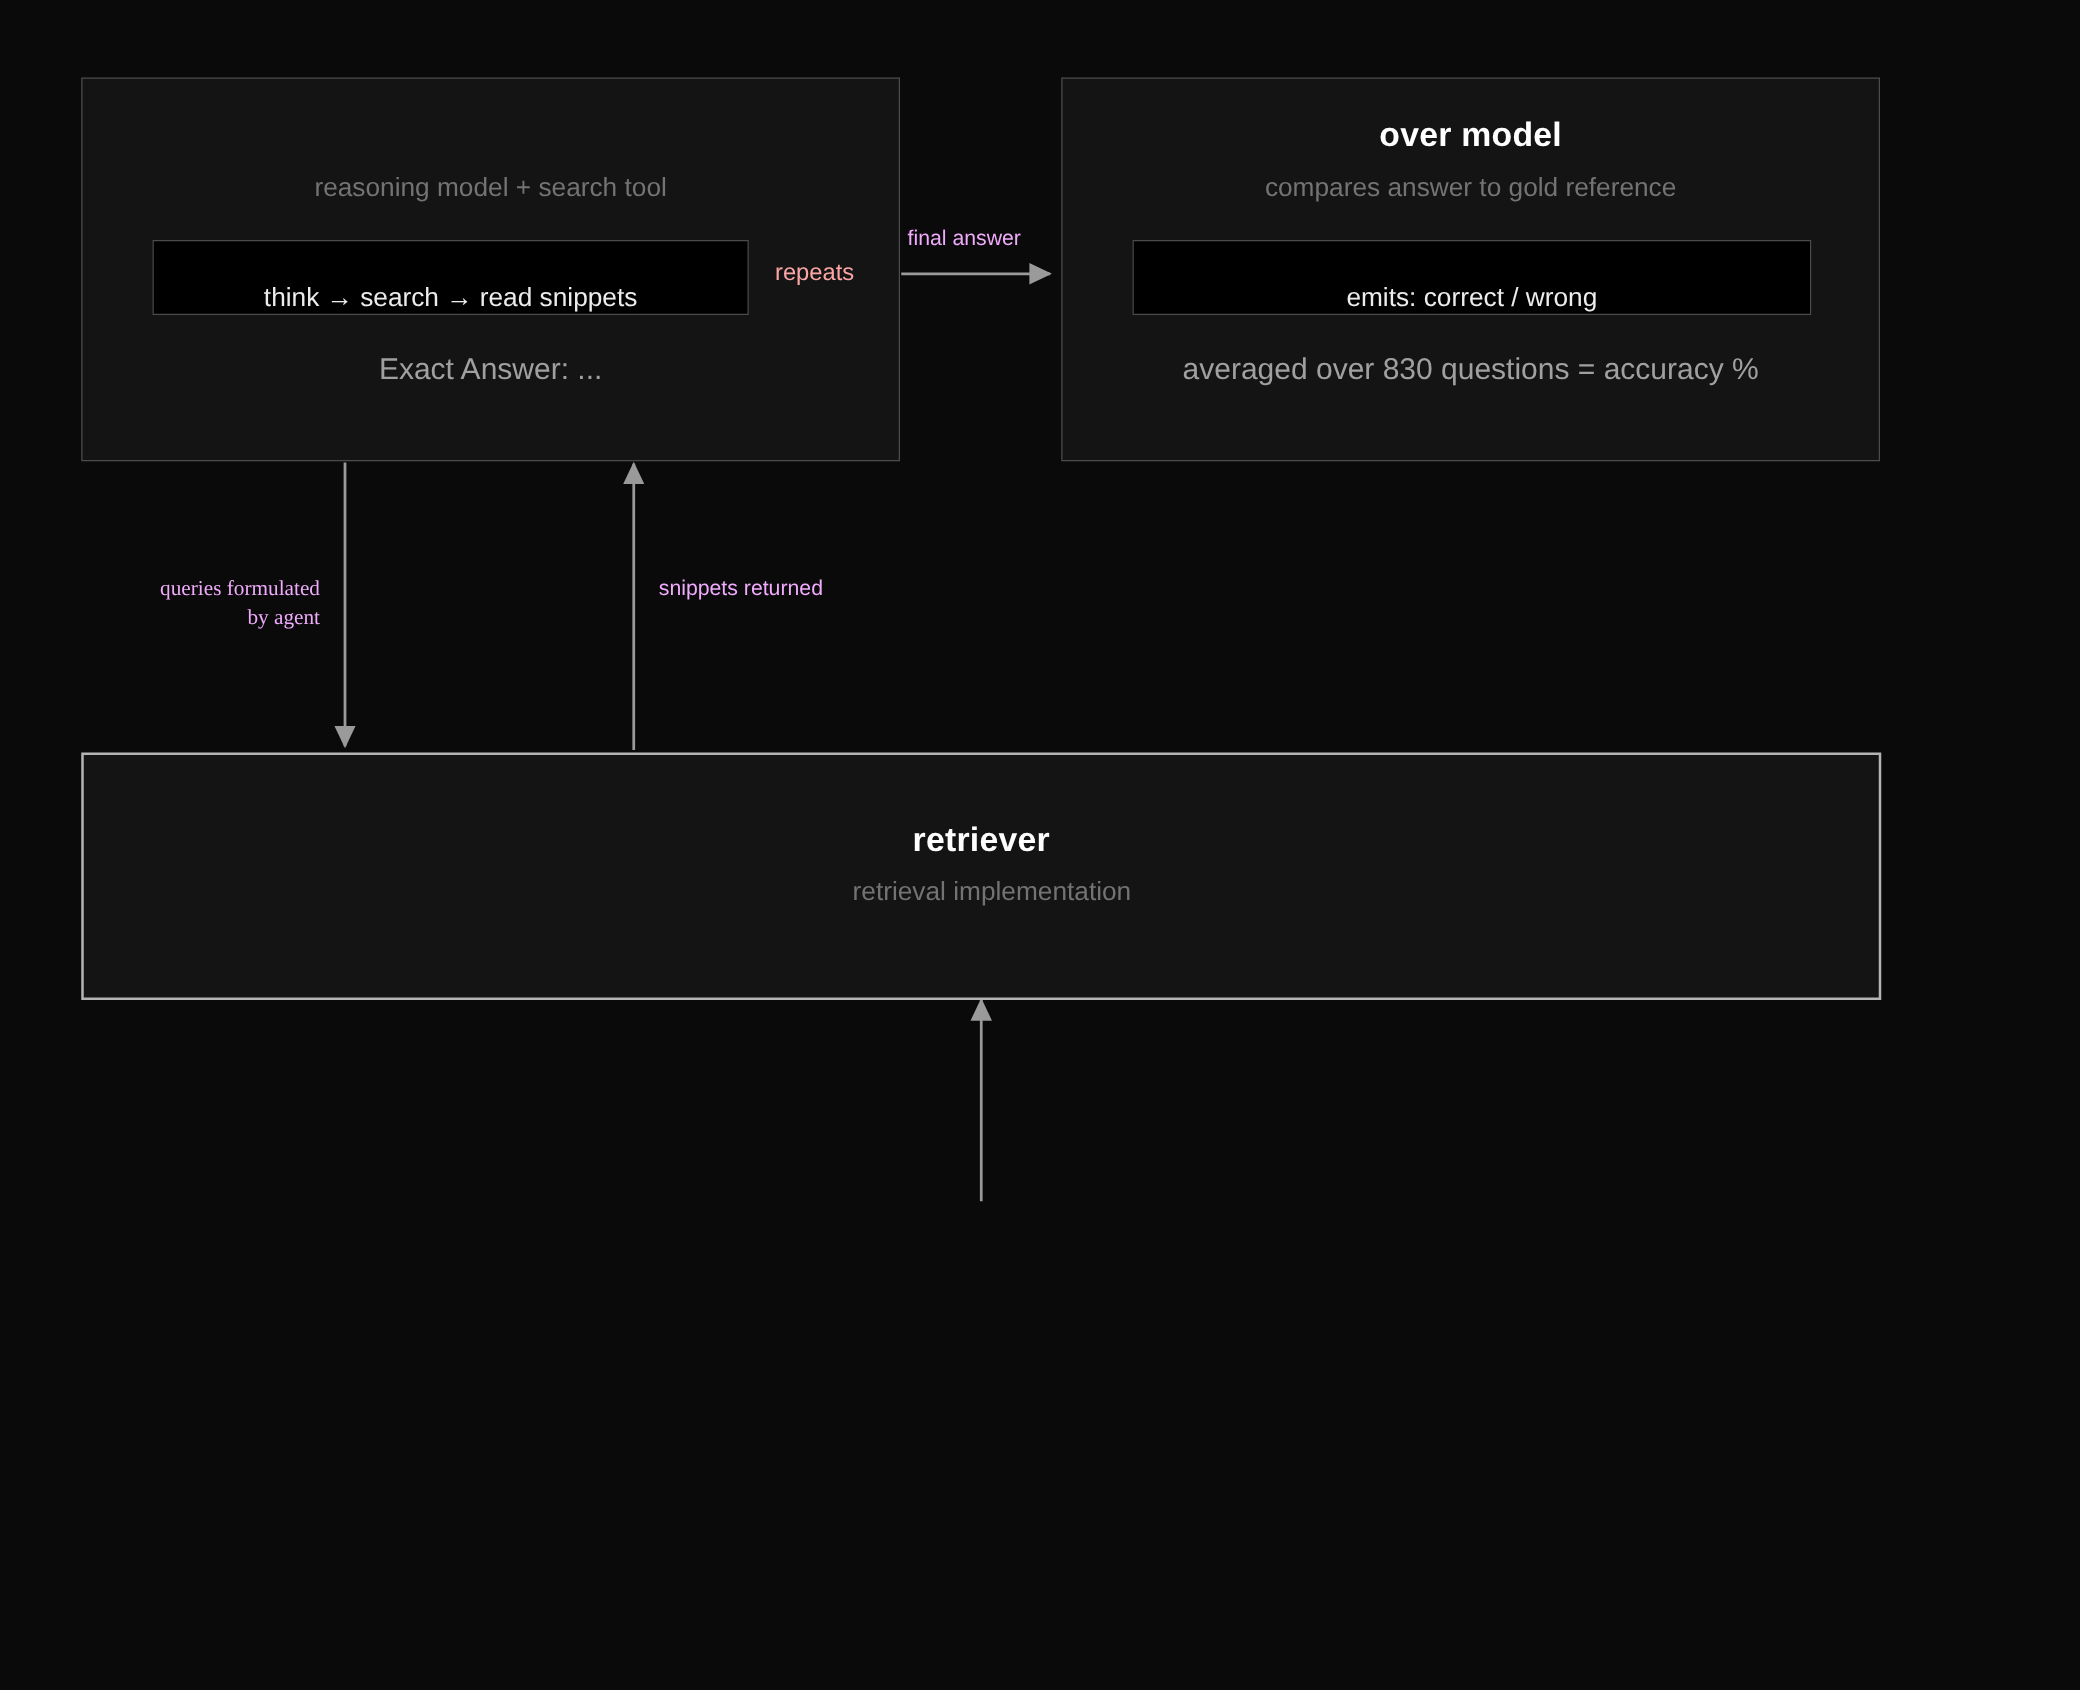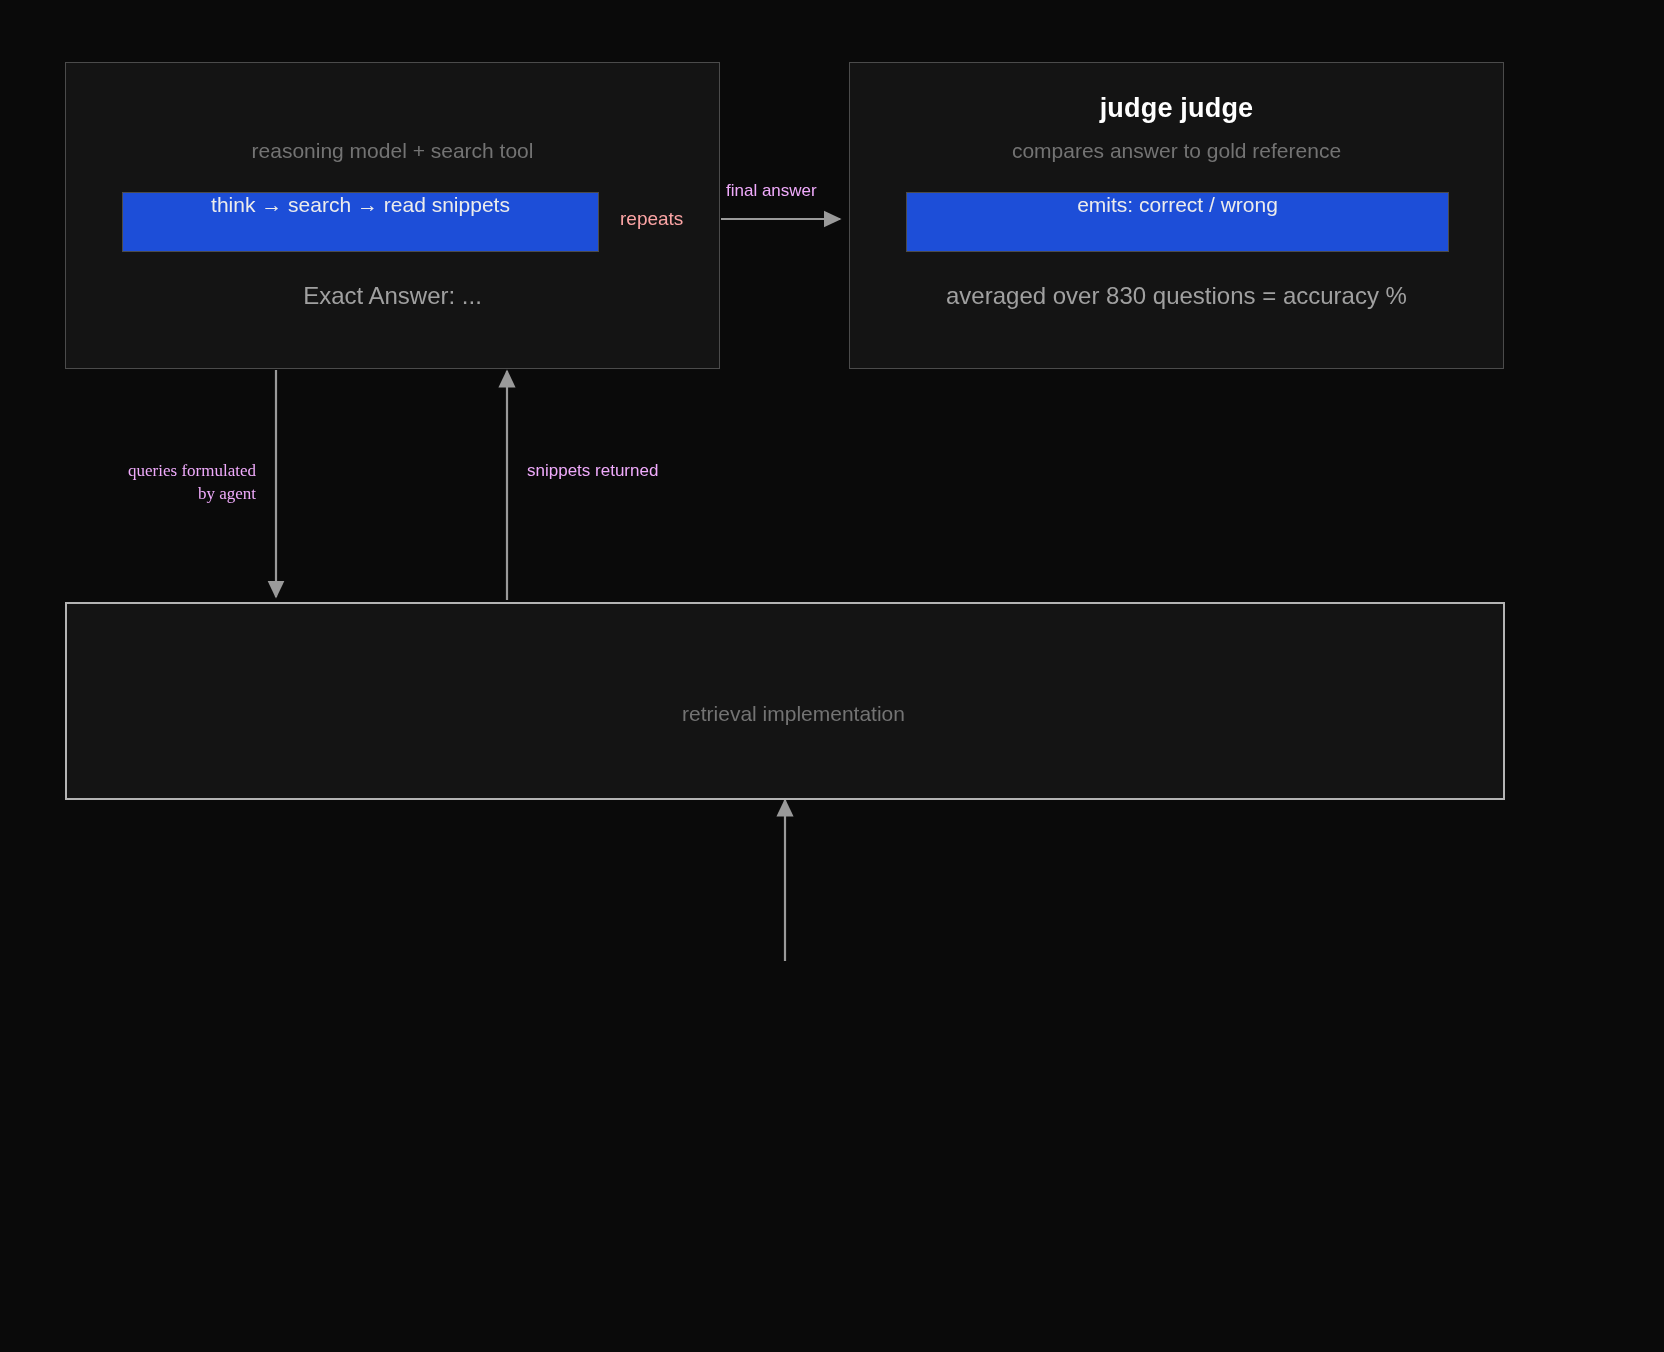--- a/index.html
+++ b/index.html
@@ -47,25 +47,25 @@
     color: #ffffff;
     letter-spacing: 0.2px;
   }
   .node-sub {
     font-size: 21px;
     color: #737373;
     font-weight: normal;
   }
   .inner-box {
     position: absolute;
-    background: #1d4ed8;
+    background: #000000;
     border: 1px solid #4b4b4b;
     box-sizing: border-box;
     display: flex;
-    align-items: flex-start;
+    align-items: flex-end;
     justify-content: center;
   }
   .inner-text {
     font-size: 21px;
     color: #ececec;
   }
   .note {
     font-size: 24px;
     color: #a0a0a0;
   }
@@ -154,29 +154,30 @@
     <div class="node-sub">reasoning model + search tool</div>
     <div class="inner-box">
       <span class="inner-text">think → search → read snippets</span>
     </div>
     <div class="note">Exact Answer: ...</div>
   </div>
 
   <div class="repeats-label" id="label-repeats">repeats</div>
 
   <div class="node" id="judge-model">
-    <div class="node-title">judge judge</div>
+    <div class="node-title">over model</div>
     <div class="node-sub">compares answer to gold reference</div>
     <div class="inner-box">
       <span class="inner-text">emits: correct / wrong</span>
     </div>
     <div class="note">averaged over 830 questions = accuracy %</div>
   </div>
 
   <div class="node highlight" id="retriever">
+    <div class="node-title">retriever</div>
     <div class="node-sub">retrieval implementation</div>
   </div>
 
 
   <div class="edge-label" id="label-final-answer">final answer</div>
 
   <div class="edge-label right-align" id="label-queries"><span>queries formulated</span><br><span>by agent</span></div>
 
   <div class="edge-label" id="label-snippets">snippets returned</div>
 

